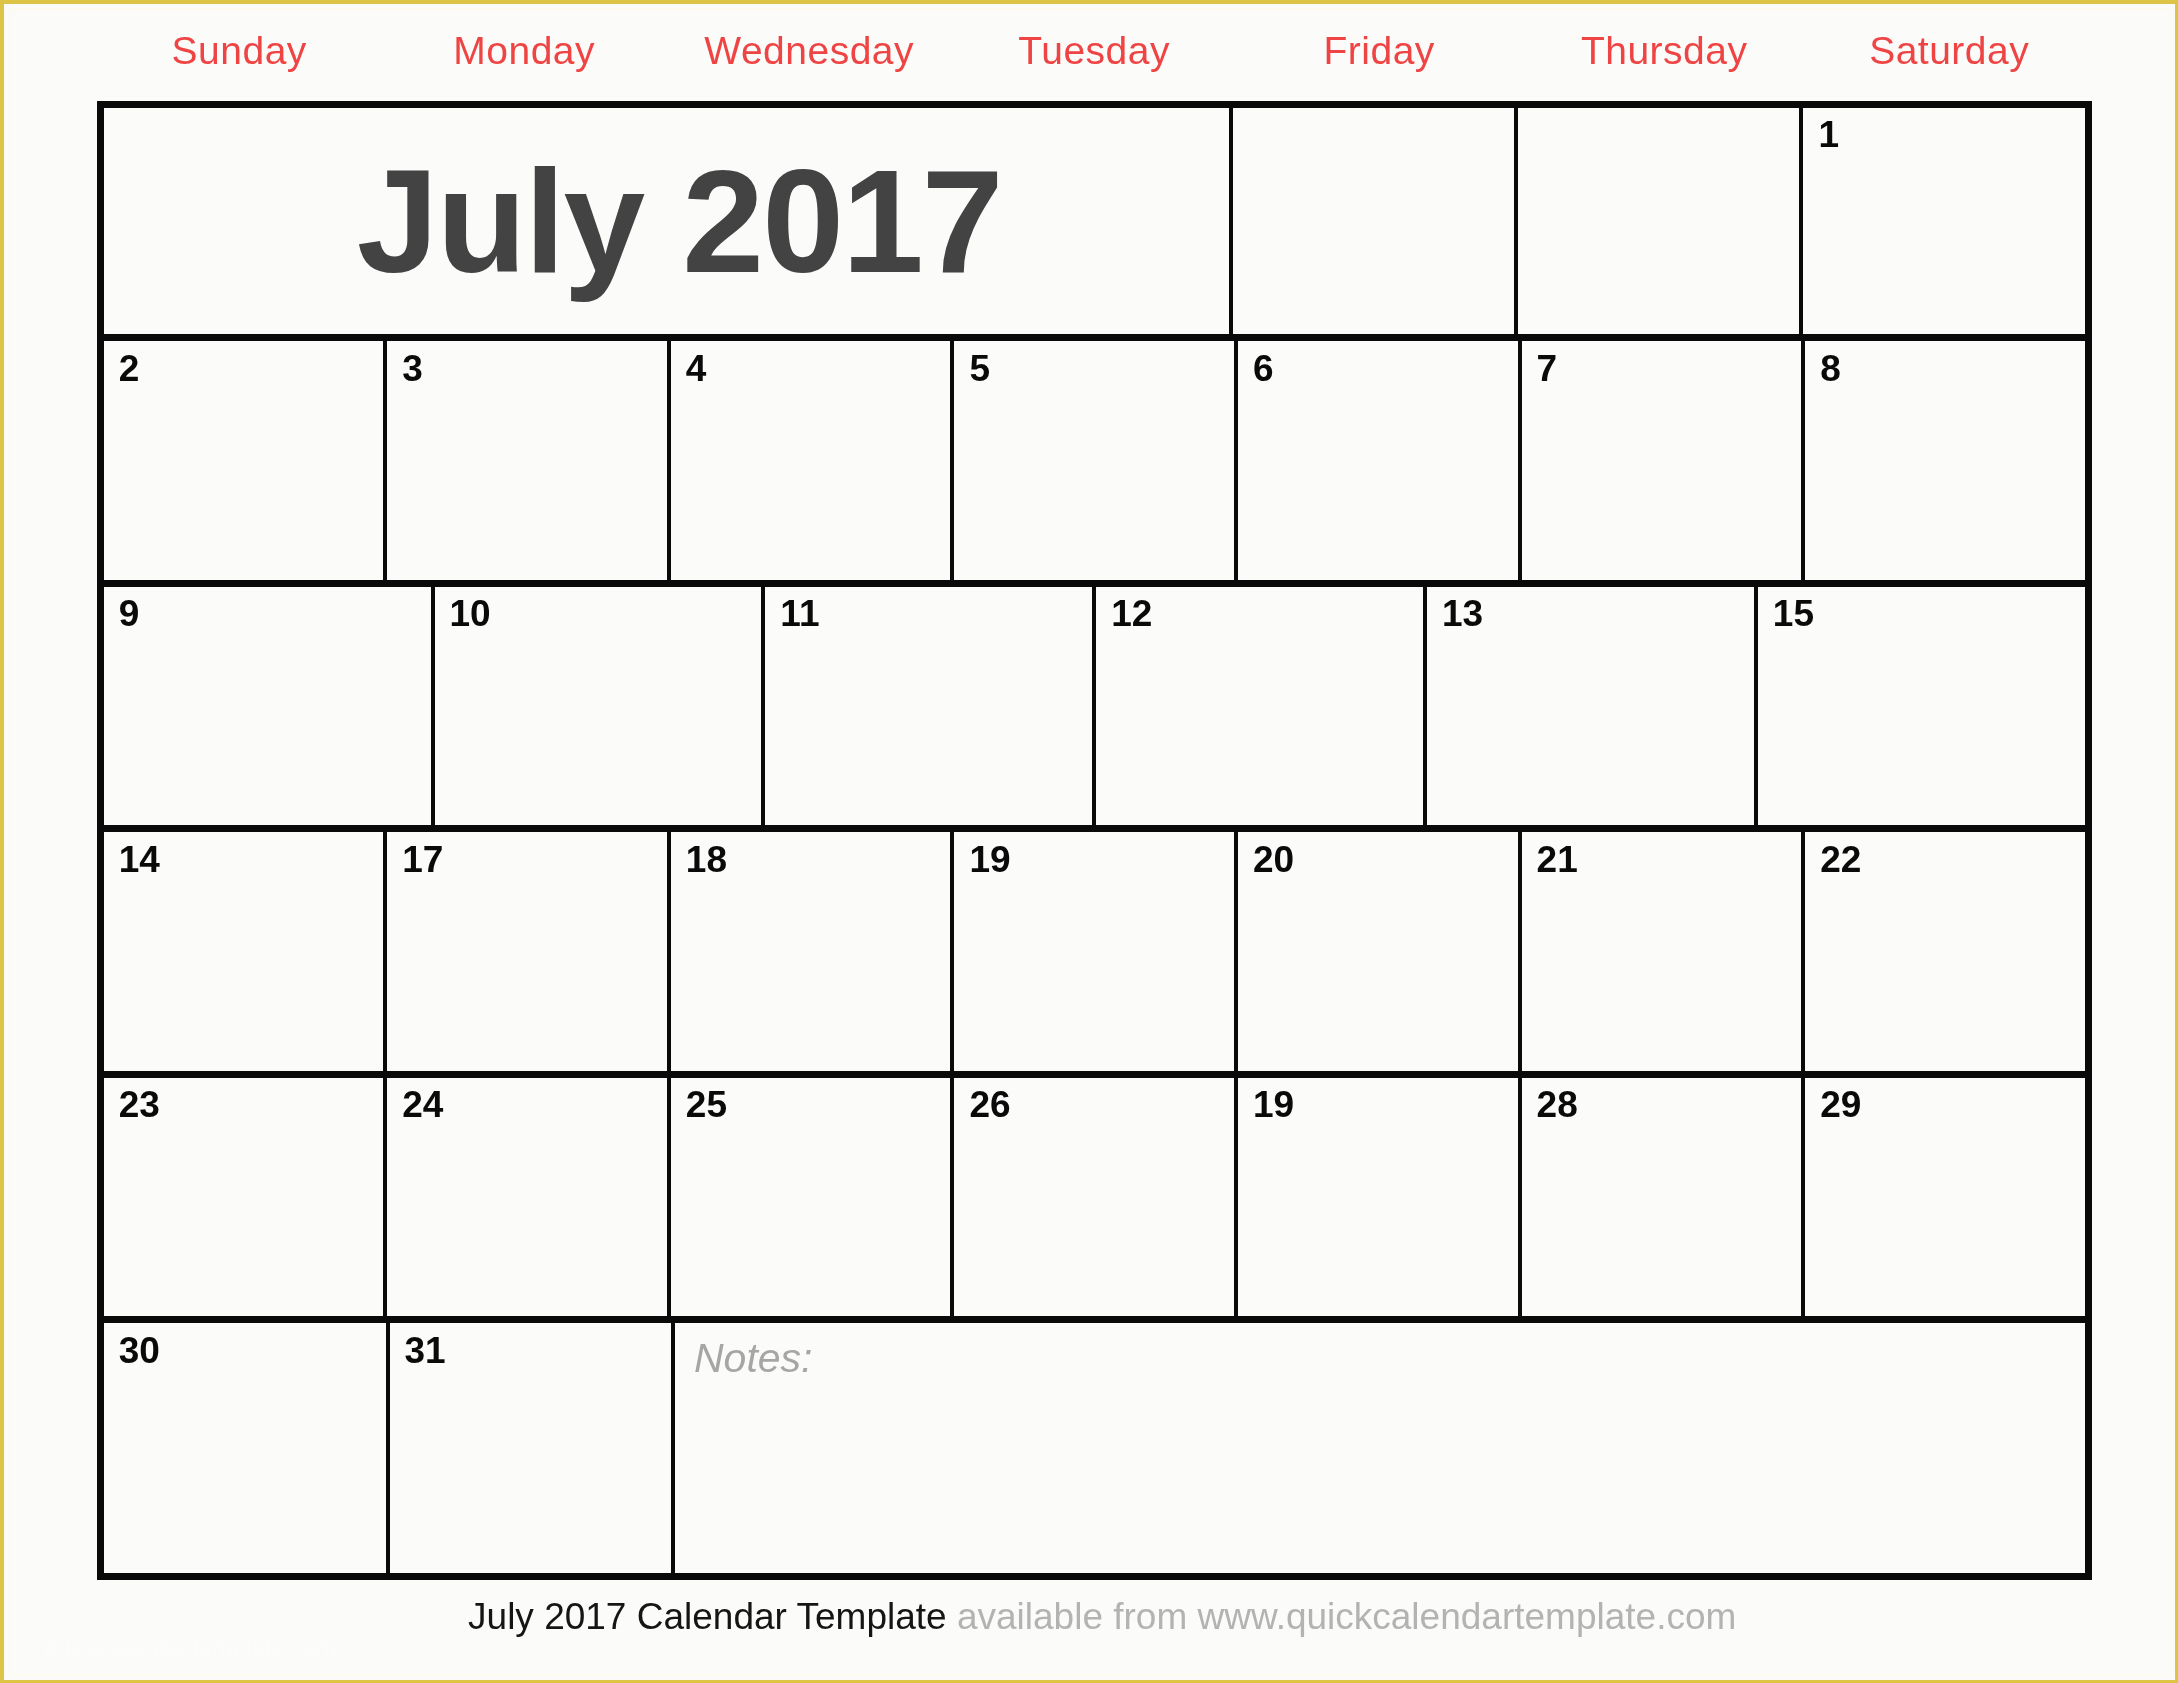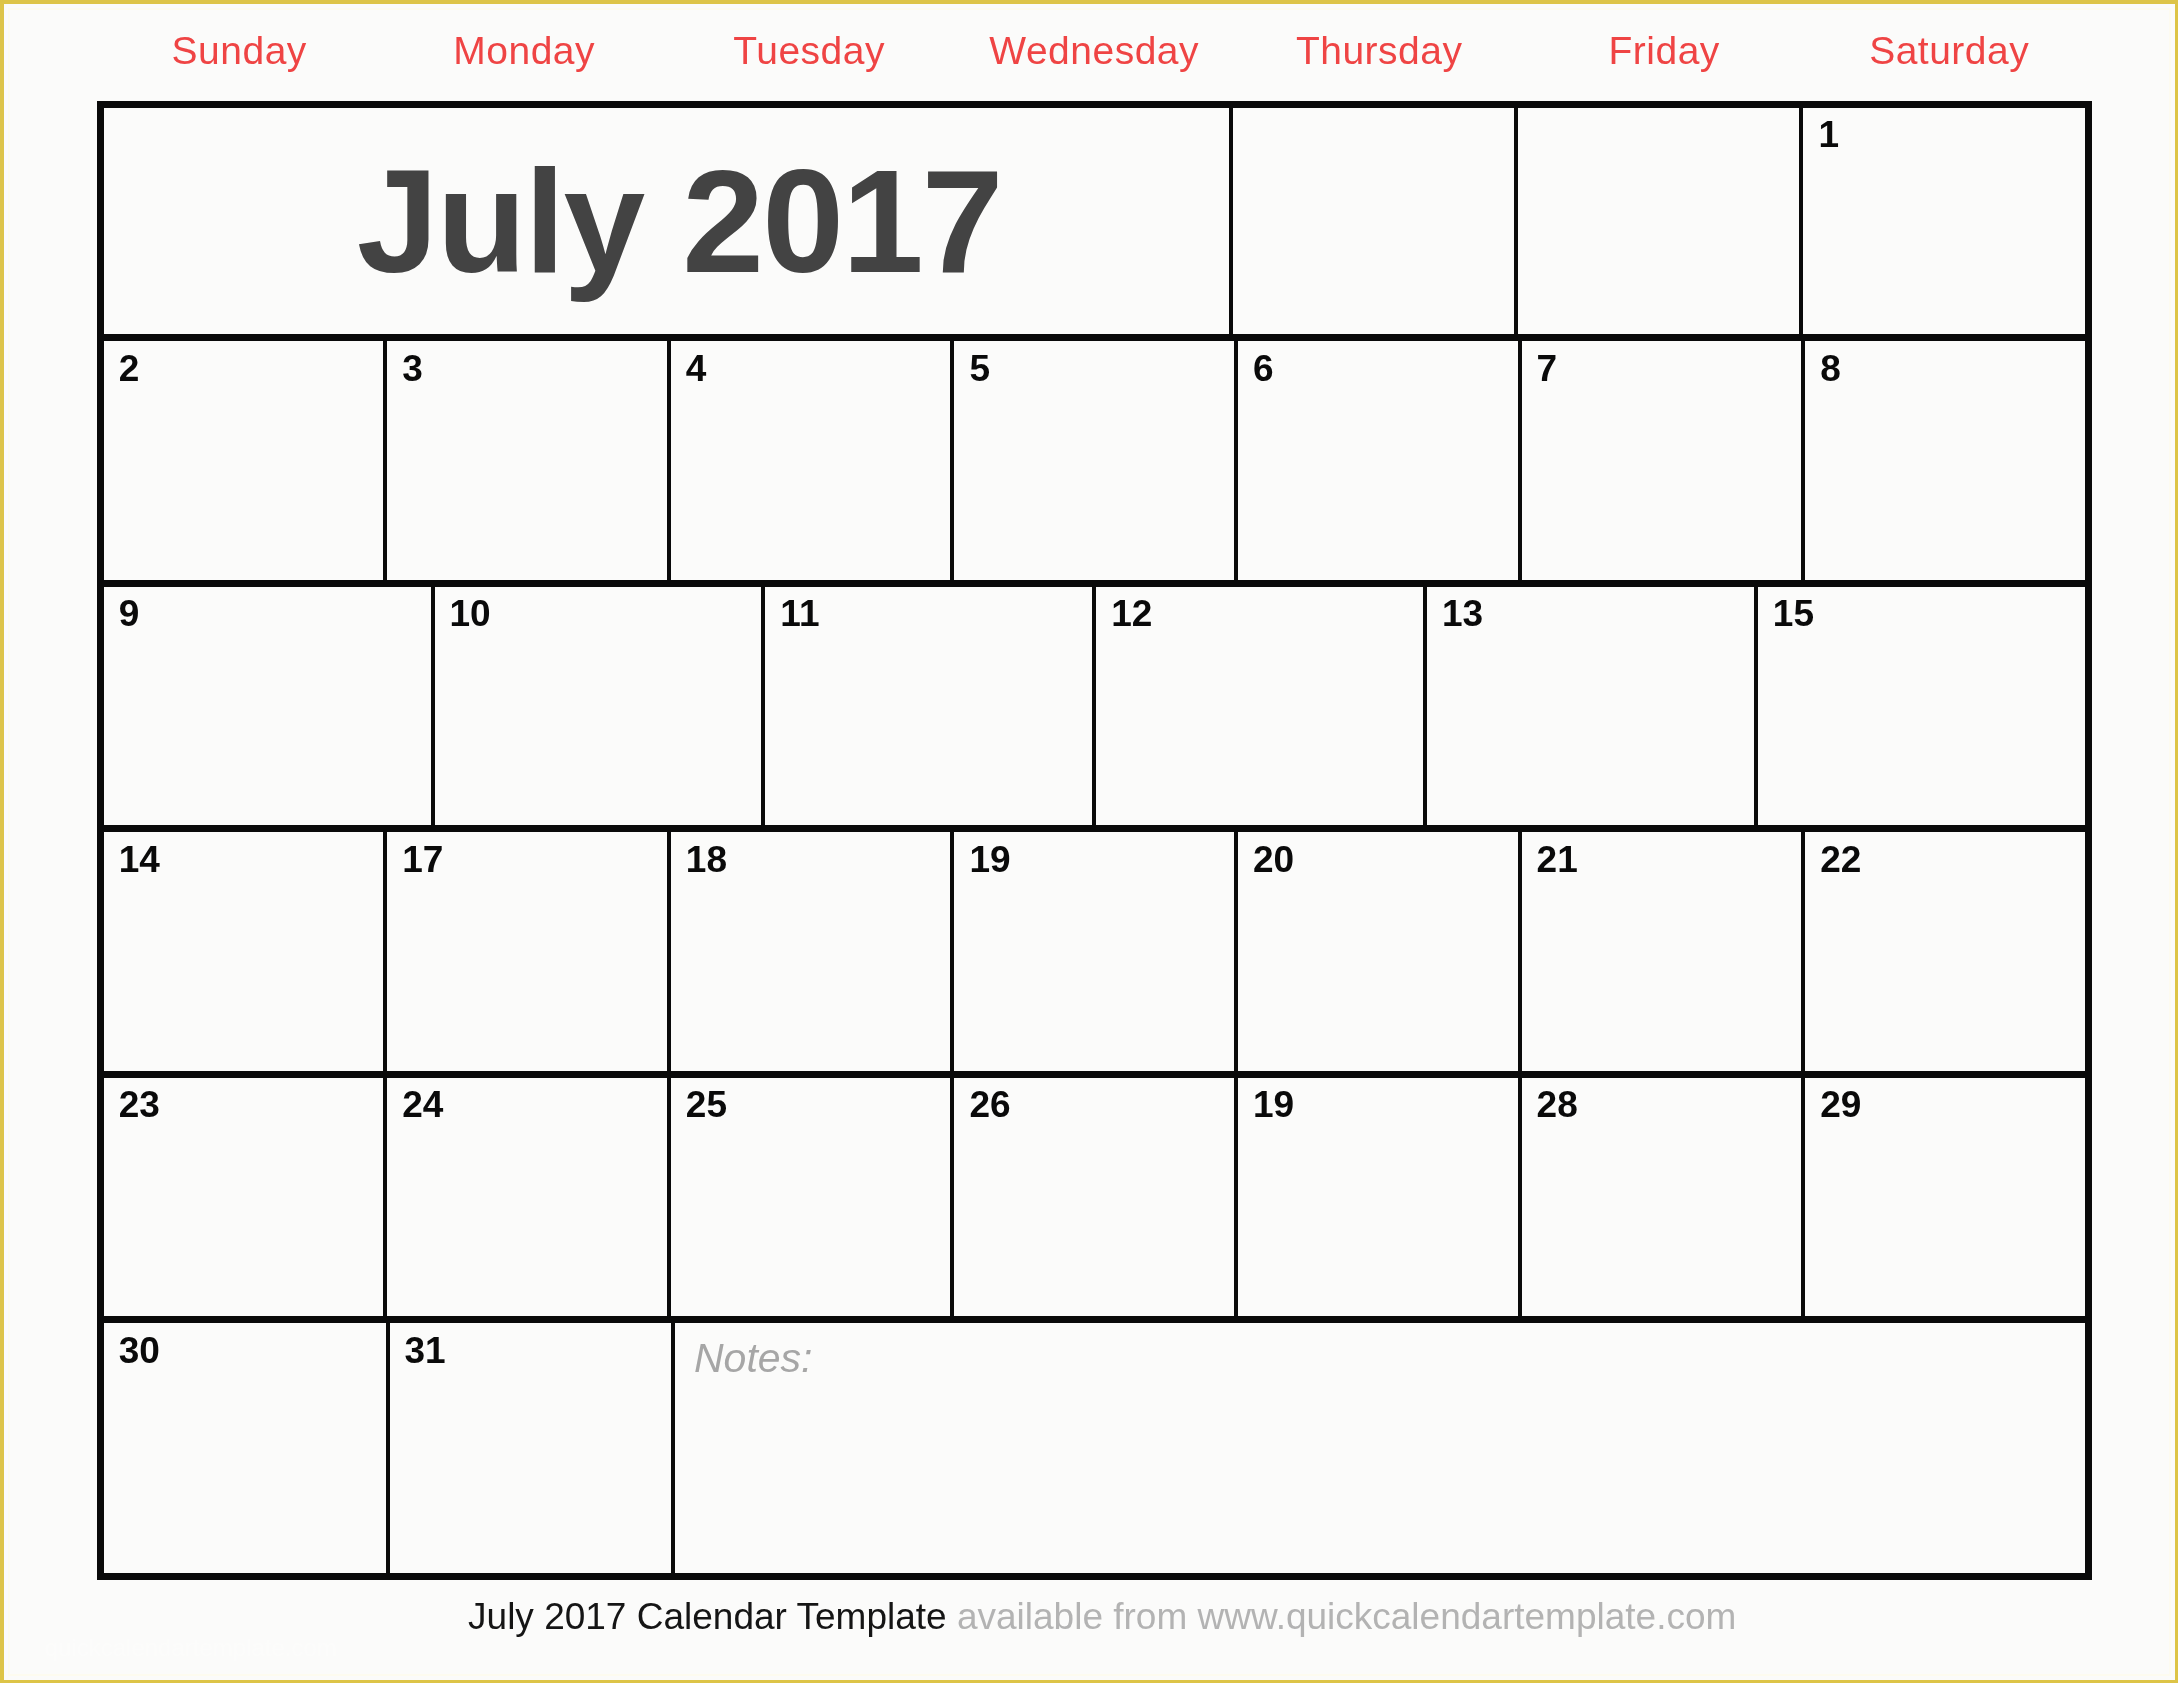--- a/index.html
+++ b/index.html
@@ -154,24 +154,24 @@
 </style>
 </head>
 <body>
 
 <div id="page">
   <div id="sheet-inner">
 
     <div id="weekday-row">
       <div class="weekday-cell">Sunday</div>
       <div class="weekday-cell">Monday</div>
+      <div class="weekday-cell">Wednesday</div>
       <div class="weekday-cell">Tuesday</div>
-      <div class="weekday-cell">Wednesday</div>
+      <div class="weekday-cell">Friday</div>
       <div class="weekday-cell">Thursday</div>
-      <div class="weekday-cell">Friday</div>
       <div class="weekday-cell">Saturday</div>
     </div>
 
     <div id="grid">
 
       <div class="grid-row row-title">
         <div class="cell span4">
           <div id="month-title">July 2017</div>
         </div>
         <div class="cell">

